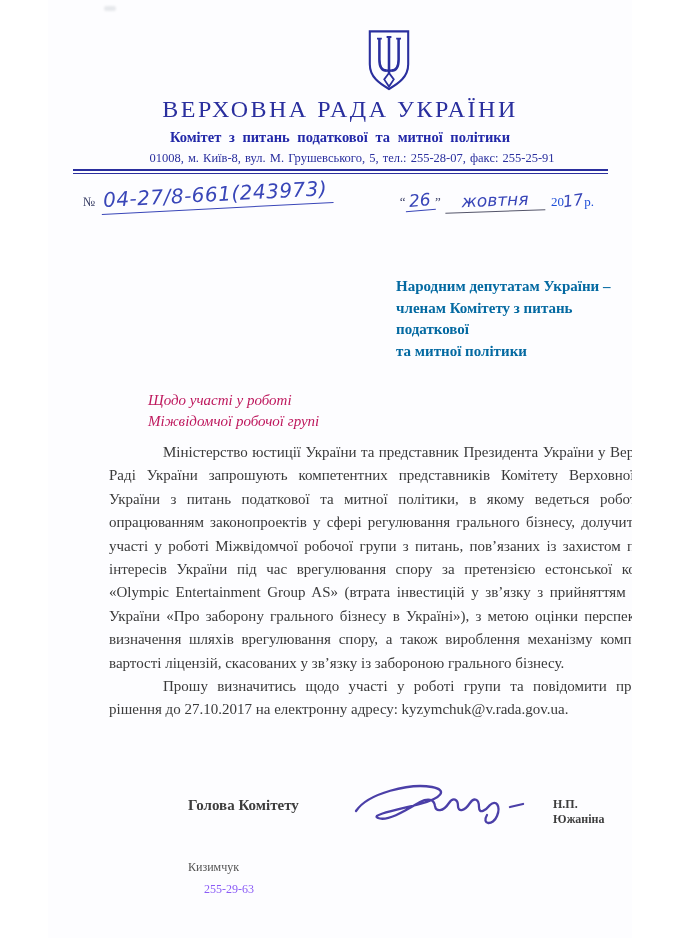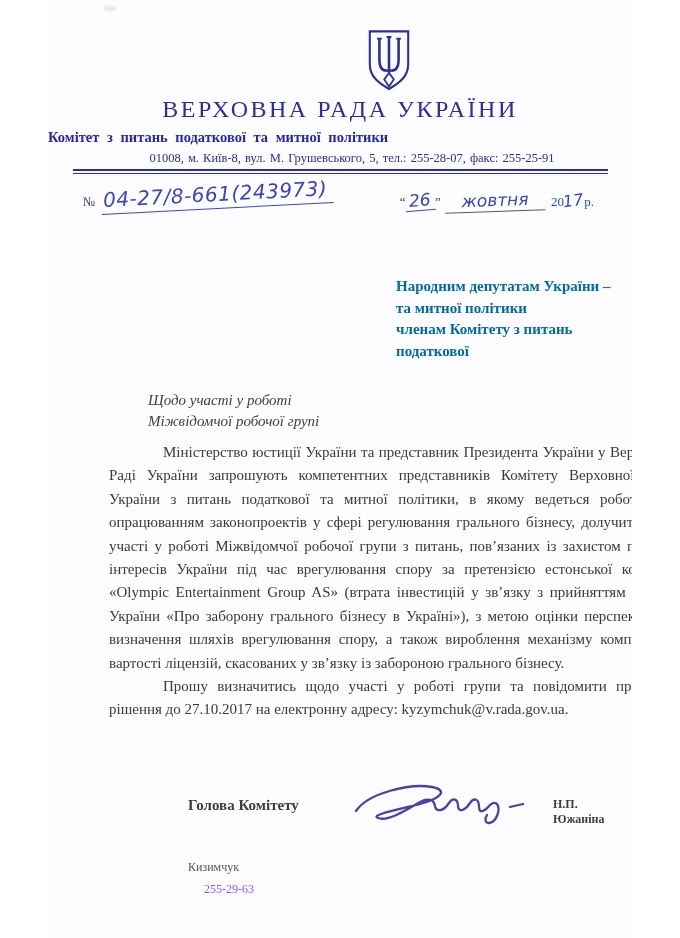--- a/index.html
+++ b/index.html
@@ -17,21 +17,21 @@
   }
 
   
   .emblem { position:absolute; left:317px; top:26px; width:48px; height:70px; }
 
   .org-title {
     position:absolute; top:96px; left:0; width:100%; text-align:center;
     font-size:24px; letter-spacing:2.5px; color:#2a2f9e; font-weight:500;
   }
   .committee {
-    position:absolute; top:129px; left:0; width:100%; 
+    position:absolute; top:129px; left:0; width:100%; text-align:center;
     font-size:14.5px; font-weight:bold; word-spacing:4px; color:#2228a8;
   }
   .address {
     position:absolute; top:151px; left:0; width:100%; text-align:center;
     font-size:12.5px; word-spacing:1px; color:#2a2f9e;padding-left:24px;
   }
   .rule { position:absolute; top:169px; left:25px; right:24px; }
   .rule .r1 { height:2px; background:#2a2f9e; }
   .rule .r2 { height:1px; background:#2a2f9e; margin-top:2px; }
 
@@ -63,21 +63,21 @@
   .yr { font-size:13px; color:#1d4ed8; }
   .hw-year { font-size:16px; transform:rotate(-8deg); display:inline-block; margin:0 1px 0 -1px; }
 
   
   .addressee {
     position:absolute; left:348px; top:276px;
     font-size:15px; font-weight:bold; line-height:21.5px; color:#0369a1;
   }
   .subject {
     position:absolute; left:100px; top:390px;
-    font-style:italic; font-size:15px; line-height:21px; color:#404040;
+    font-style:italic; font-size:15px; line-height:21px; color:#be185d;
   }
 
   
   .body-text {
     position:absolute; left:61px; top:441px; width:567px;
     font-size:15px; line-height:23.4px; text-align:justify; color:#3a3a3a;
   }
   .body-text p { text-indent:54px; }
 
   
@@ -126,22 +126,22 @@
       <span class="q">”</span>
       <span class="hw hw-month">жовтня</span>
       <span class="yr">20</span>
       <span class="hw hw-year">17</span>
       <span class="yr">р.</span>
     </div>
   </div>
 
   <div class="addressee">
     <div>Народним депутатам України –</div>
+    <div>членам Комітету з питань податкової</div>
     <div>та митної політики</div>
-    <div>членам Комітету з питань податкової</div>
   </div>
 
   <div class="subject">
     <div>Щодо участі у роботі</div>
     <div>Міжвідомчої  робочої групі</div>
   </div>
 
   <div class="body-text">
     <p>Міністерство юстиції України та представник Президента України у Верховній Раді України запрошують компетентних представників Комітету Верховної Ради України з питань податкової та митної політики, в якому ведеться робота над опрацюванням законопроектів у сфері регулювання грального бізнесу, долучитись до участі у роботі Міжвідомчої робочої групи з питань, пов’язаних із захистом прав та інтересів України під час врегулювання спору за претензією естонської компанії «Olympic Entertainment Group AS» (втрата інвестицій у зв’язку з прийняттям Закону України «Про заборону грального бізнесу в Україні»), з метою оцінки перспектив та визначення шляхів врегулювання спору, а також вироблення механізму компенсації вартості ліцензій, скасованих у зв’язку із забороною грального бізнесу.</p>
     <p>Прошу визначитись щодо участі у роботі групи та повідомити про своє рішення до 27.10.2017 на електронну адресу: kyzymchuk@v.rada.gov.ua.</p>

